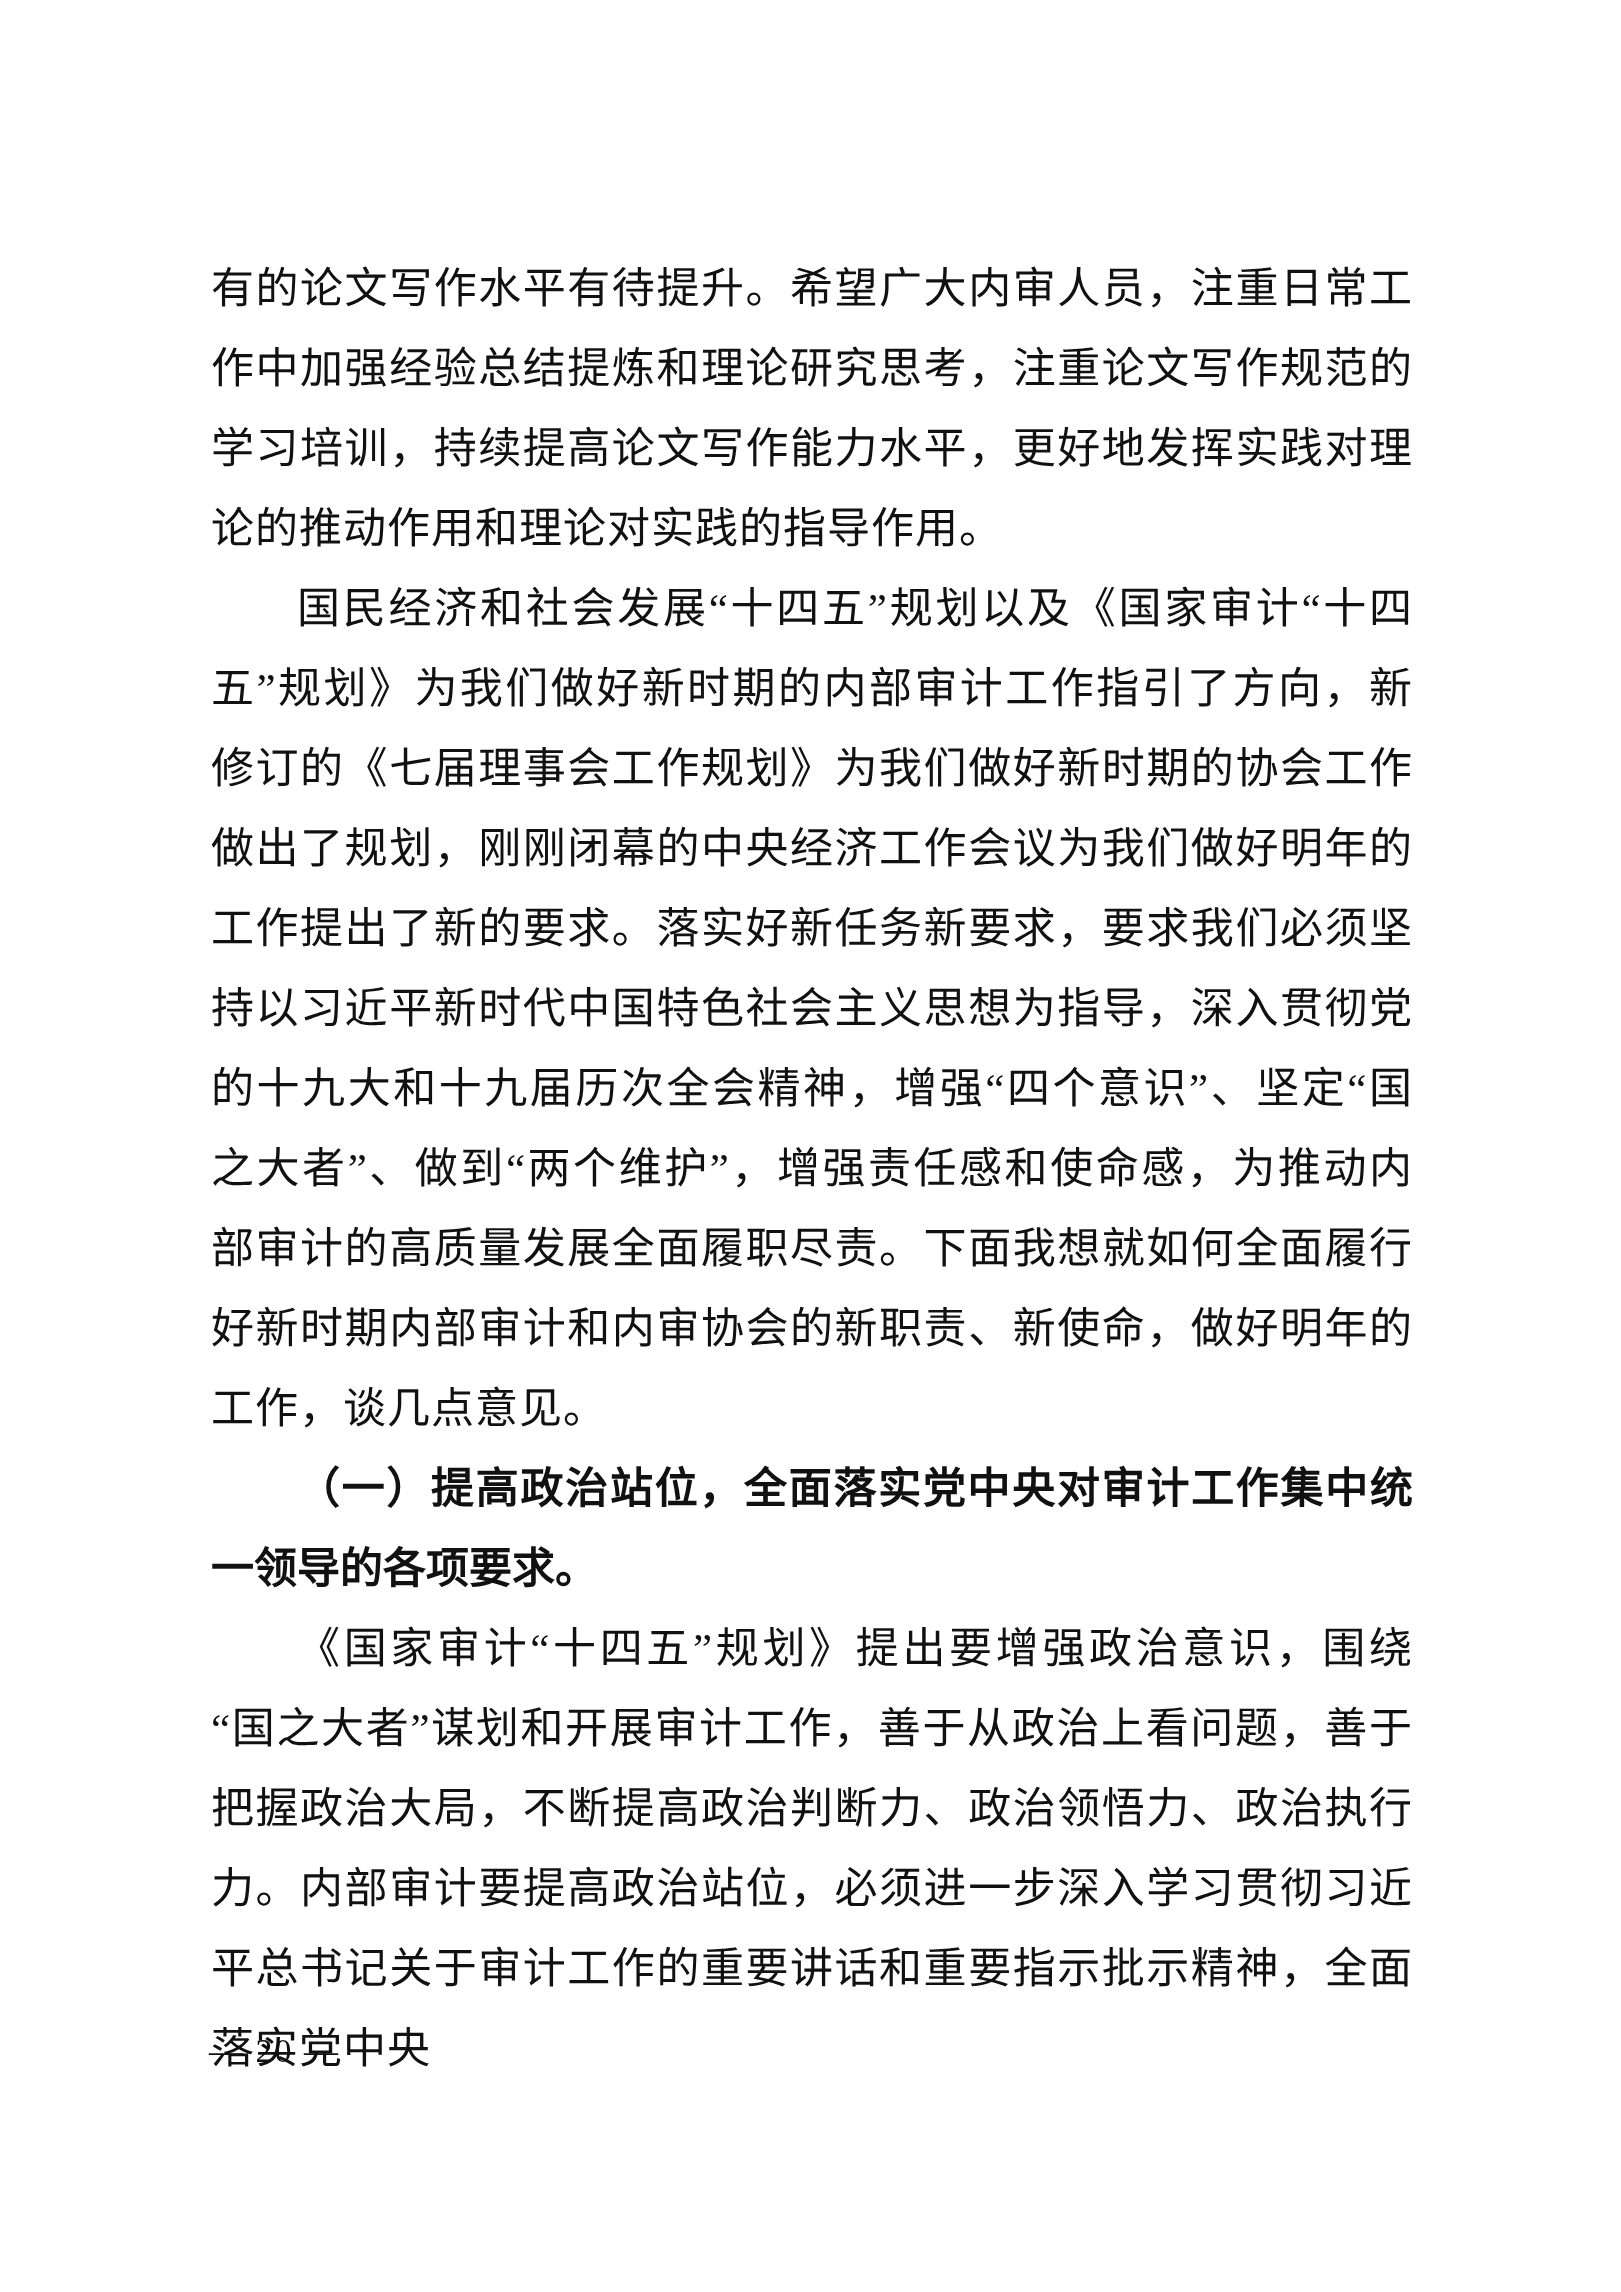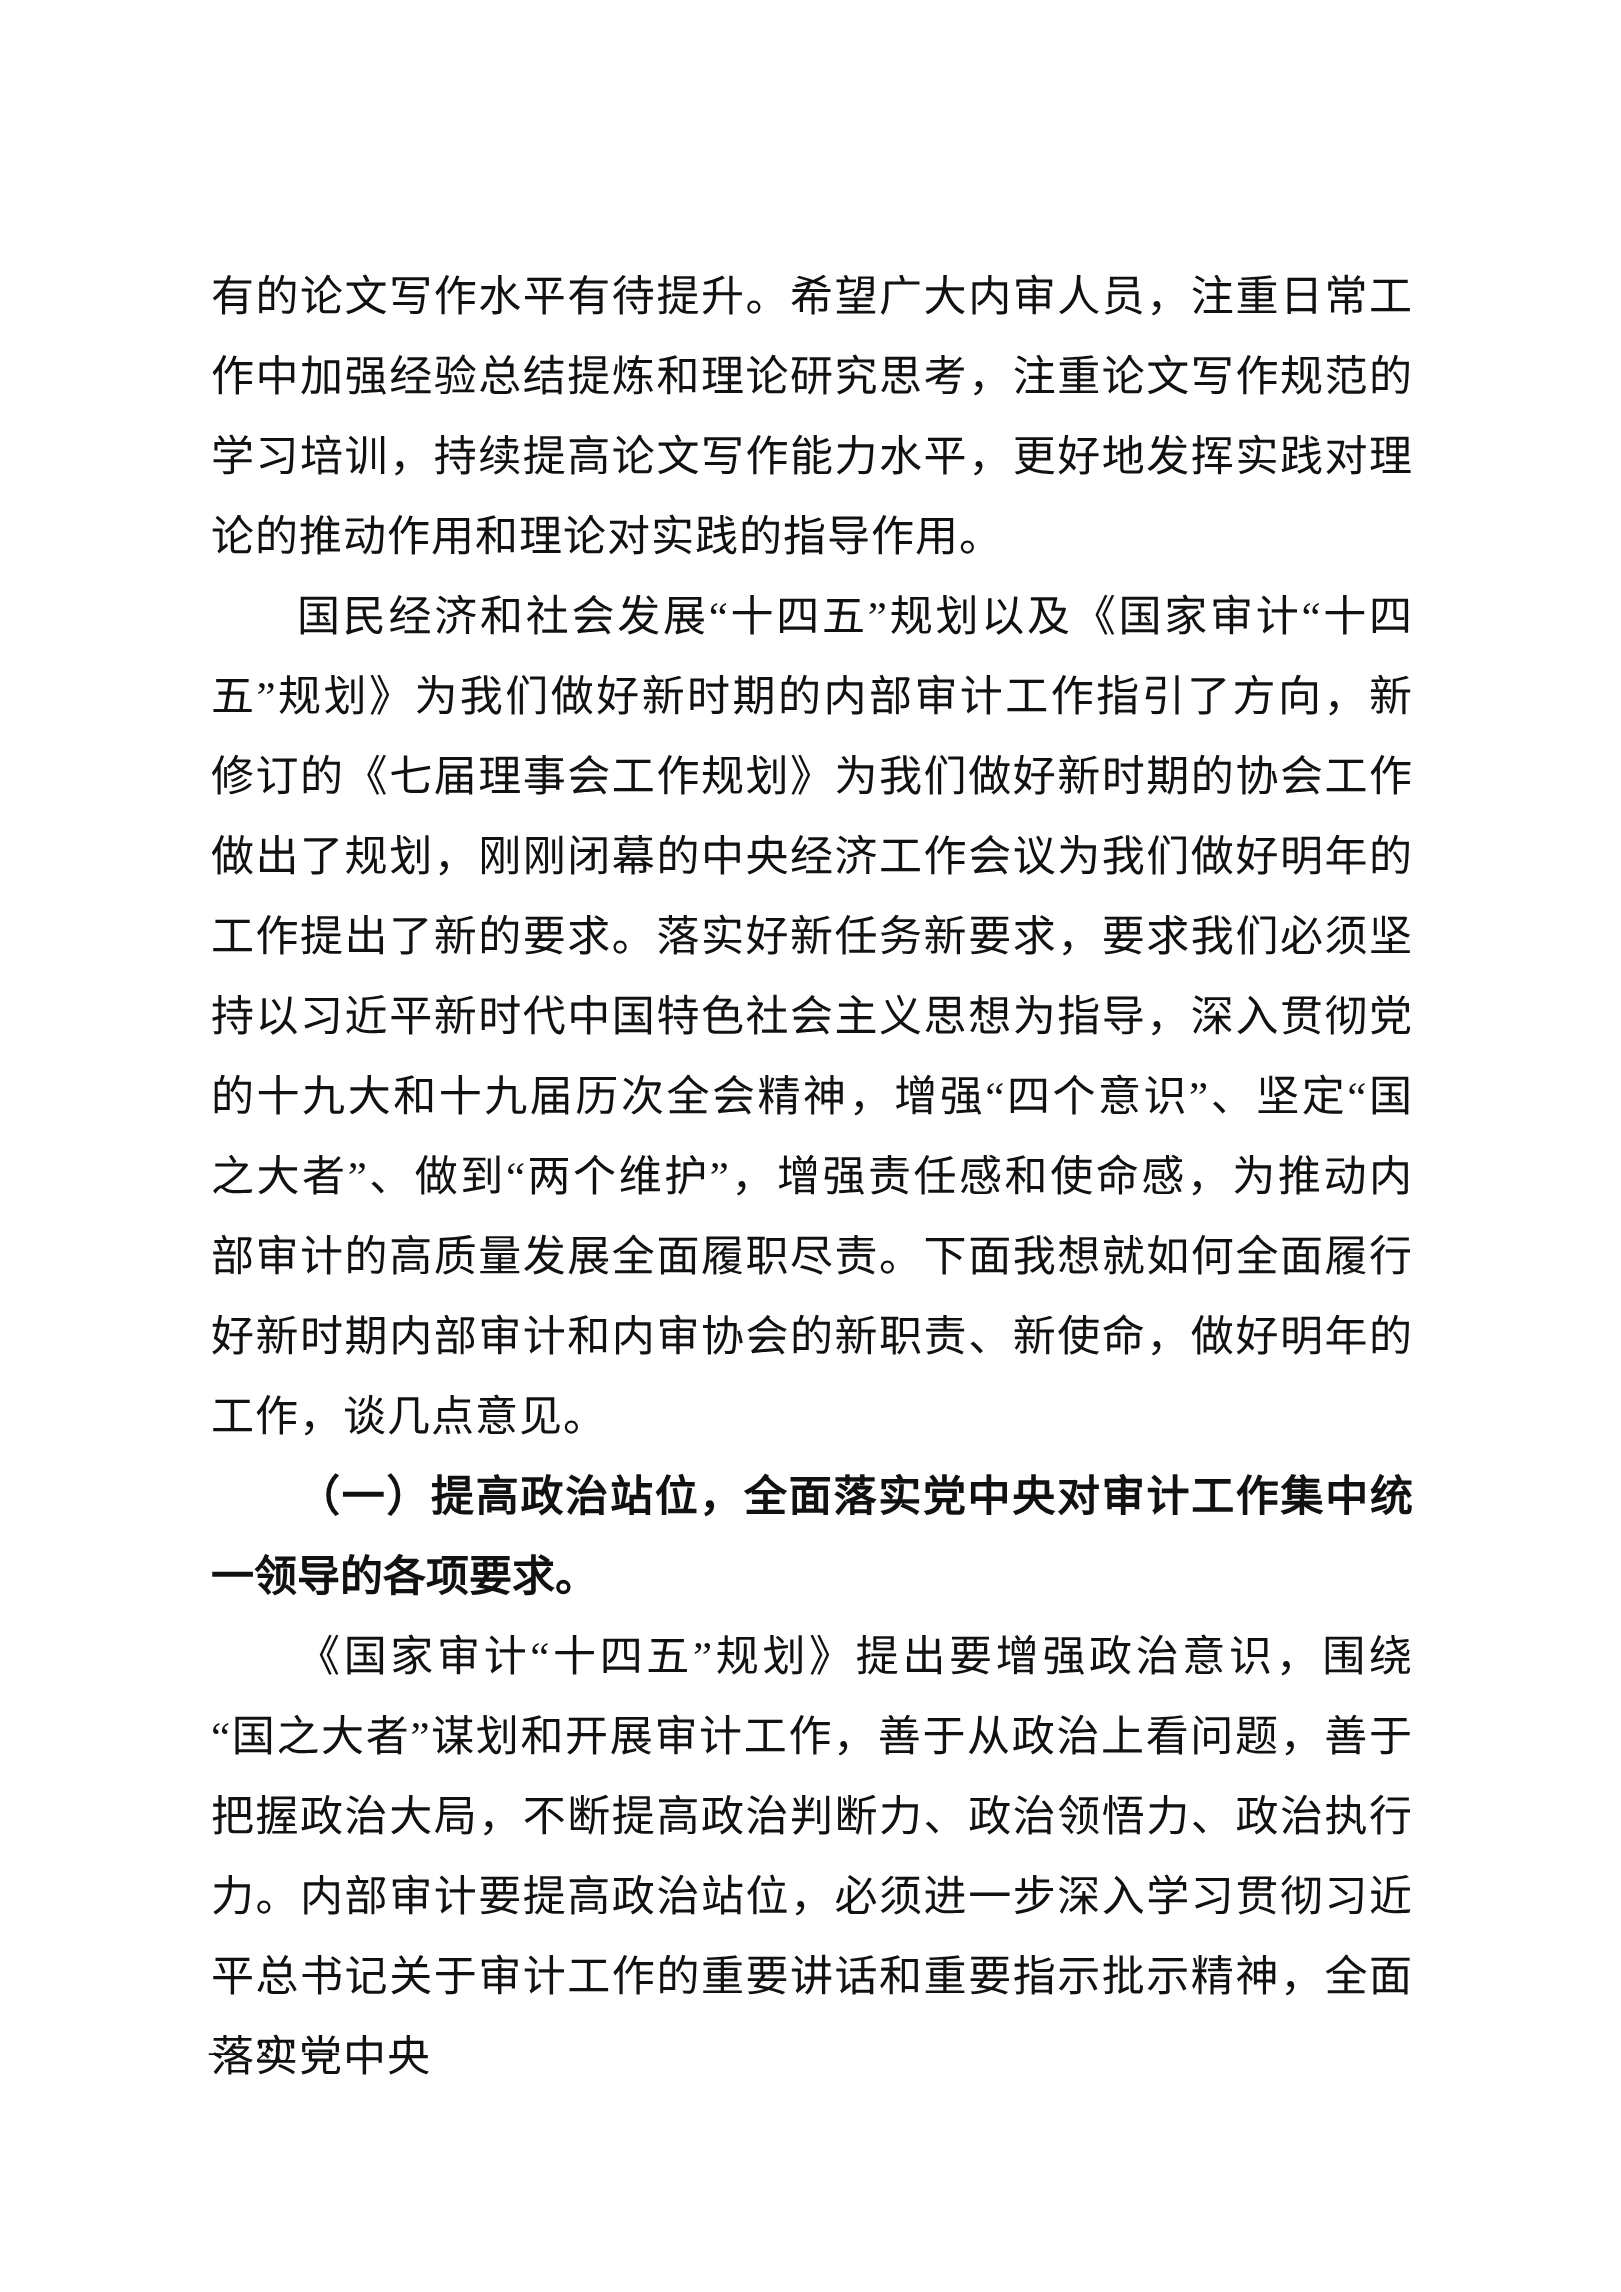--- a/index.html
+++ b/index.html
@@ -12,21 +12,21 @@
     width: 1621px;
     height: 2293px;
     background: #ffffff;
     color: #111111;
     font-family: "Liberation Serif", serif;
     overflow: hidden;
   }
   .content {
     position: absolute;
     left: 211px;
-    top: 257px;
+    top: 249px;
     width: 1202px;
   }
   .para {
     margin: 0;
     font-size: 43px;
     line-height: 80px;
     text-align: justify;
     text-align-last: left;
     text-indent: 2em;
     letter-spacing: 1px;

